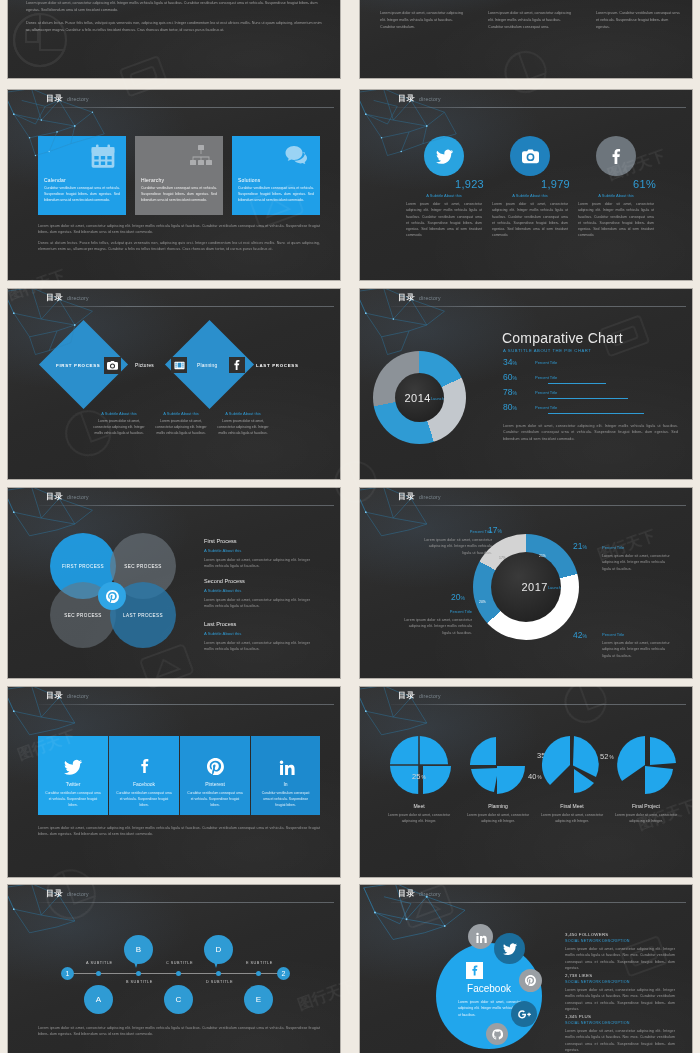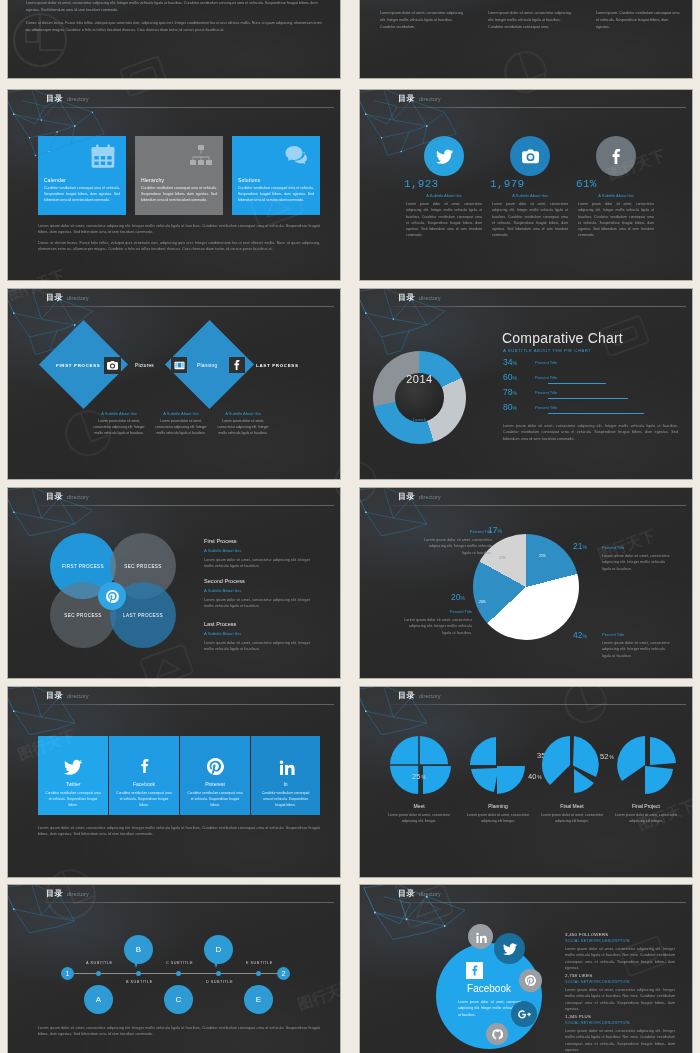--- a/index.html
+++ b/index.html
@@ -44,33 +44,33 @@
 
   
   .tile{position:absolute;background:#1f9fe8;overflow:hidden;}
   .tile.grey{background:#77787a;}
   .tile .tt{position:absolute;left:6px;font-size:5px;color:#fff;letter-spacing:.2px;}
   .tile .tb{position:absolute;left:6px;right:6px;font-size:3.5px;line-height:1.75;color:#e6f4fd;text-align:justify;}
   .tile .ticon{position:absolute;right:10px;top:8px;opacity:.55;}
 
   
   .circ{position:absolute;border-radius:50%;display:flex;align-items:center;justify-content:center;}
-  .statnum{position:absolute;font-size:11px;color:#2f9bd4;text-align:left;letter-spacing:.3px;font-family:Liberation Mono, monospace;}
+  .statnum{position:absolute;font-size:11px;color:#2f9bd4;text-align:right;letter-spacing:.3px;}
   .statsub{position:absolute;font-size:4px;color:#2f9bd4;text-align:center;}
   .stattxt{position:absolute;font-size:3.5px;line-height:1.8;color:#9b9b9b;text-align:justify;}
 
   
   .dia{position:absolute;background:#2b8fcc;transform:rotate(45deg);}
   .dlabel{position:absolute;font-size:4.4px;color:#fff;letter-spacing:.7px;font-weight:bold;}
   .dsub{position:absolute;font-size:4px;color:#2f9bd4;text-align:center;}
   .dbody{position:absolute;font-size:3.4px;line-height:1.8;color:#a0a0a0;text-align:center;}
 
   
   .donut{position:absolute;border-radius:50%;}
-  .donut .hole{position:absolute;border-radius:50%;background:radial-gradient(circle at 40% 35%,#3a3a3a,#232323 75%);display:flex;flex-direction:column;align-items:center;justify-content:space-between;}
+  .donut .hole{position:absolute;border-radius:50%;background:radial-gradient(circle at 40% 35%,#3a3a3a,#232323 75%);display:flex;flex-direction:row;align-items:center;justify-content:flex-end;}
   .hole .yr{font-size:11px;color:#e9e9e9;letter-spacing:.5px;}
   .hole .lc{font-size:4px;color:#2f9bd4;margin-top:1px;}
 
   .pct{position:absolute;font-size:8.5px;color:#2f9bd4;}
   .pct small{font-size:5px;}
   .ptitle{position:absolute;font-size:4px;color:#2f9bd4;}
   .pbar{position:absolute;height:1.4px;background:#2f9bd4;}
 
   
   .venn{position:absolute;border-radius:50%;display:flex;align-items:center;justify-content:center;font-size:4.6px;color:#fff;letter-spacing:.4px;}
@@ -462,20 +462,24 @@
         </g>
     </svg>
     <div class="shead">
       <div class="zh">目录</div>
       <div class="en">directory</div>
       <div class="rule"></div>
     </div>
 
     <div class="donut" style="left:113px;top:46px;width:106px;height:106px;
          background:conic-gradient(from 0deg,#2f8ec4 0 21%, #ffffff 21% 63%, #2f8ec4 63% 83%, #d3d3d3 83% 100%);">
+      <div class="hole" style="left:18px;top:18px;width:70px;height:70px;">
+        <div class="yr">2017</div>
+        <div class="lc">Launch</div>
+      </div>
       <div style="position:absolute;left:66px;top:20px;font-size:3.4px;color:#fff;">21%</div>
       <div style="position:absolute;left:26px;top:22px;font-size:3.4px;color:#8b8b8b;">17%</div>
       <div style="position:absolute;left:6px;top:66px;font-size:3.4px;color:#fff;">20%</div>
     </div>
 
     <div class="pct" style="left:128px;top:37px;"><span>17</span><small>%</small></div>
     <div class="ptitle" style="left:90px;top:41px;width:42px;text-align:right;">Percent Title</div>
     <div class="body-txt" style="position:absolute;left:60px;top:49px;width:72px;text-align:right;">Lorem ipsum dolor sit amet, consectetur adipiscing elit. Integer mollis vehicula ligula ut faucibus.</div>
 
     <div class="pct" style="left:213px;top:53px;"><span>21</span><small>%</small></div>

